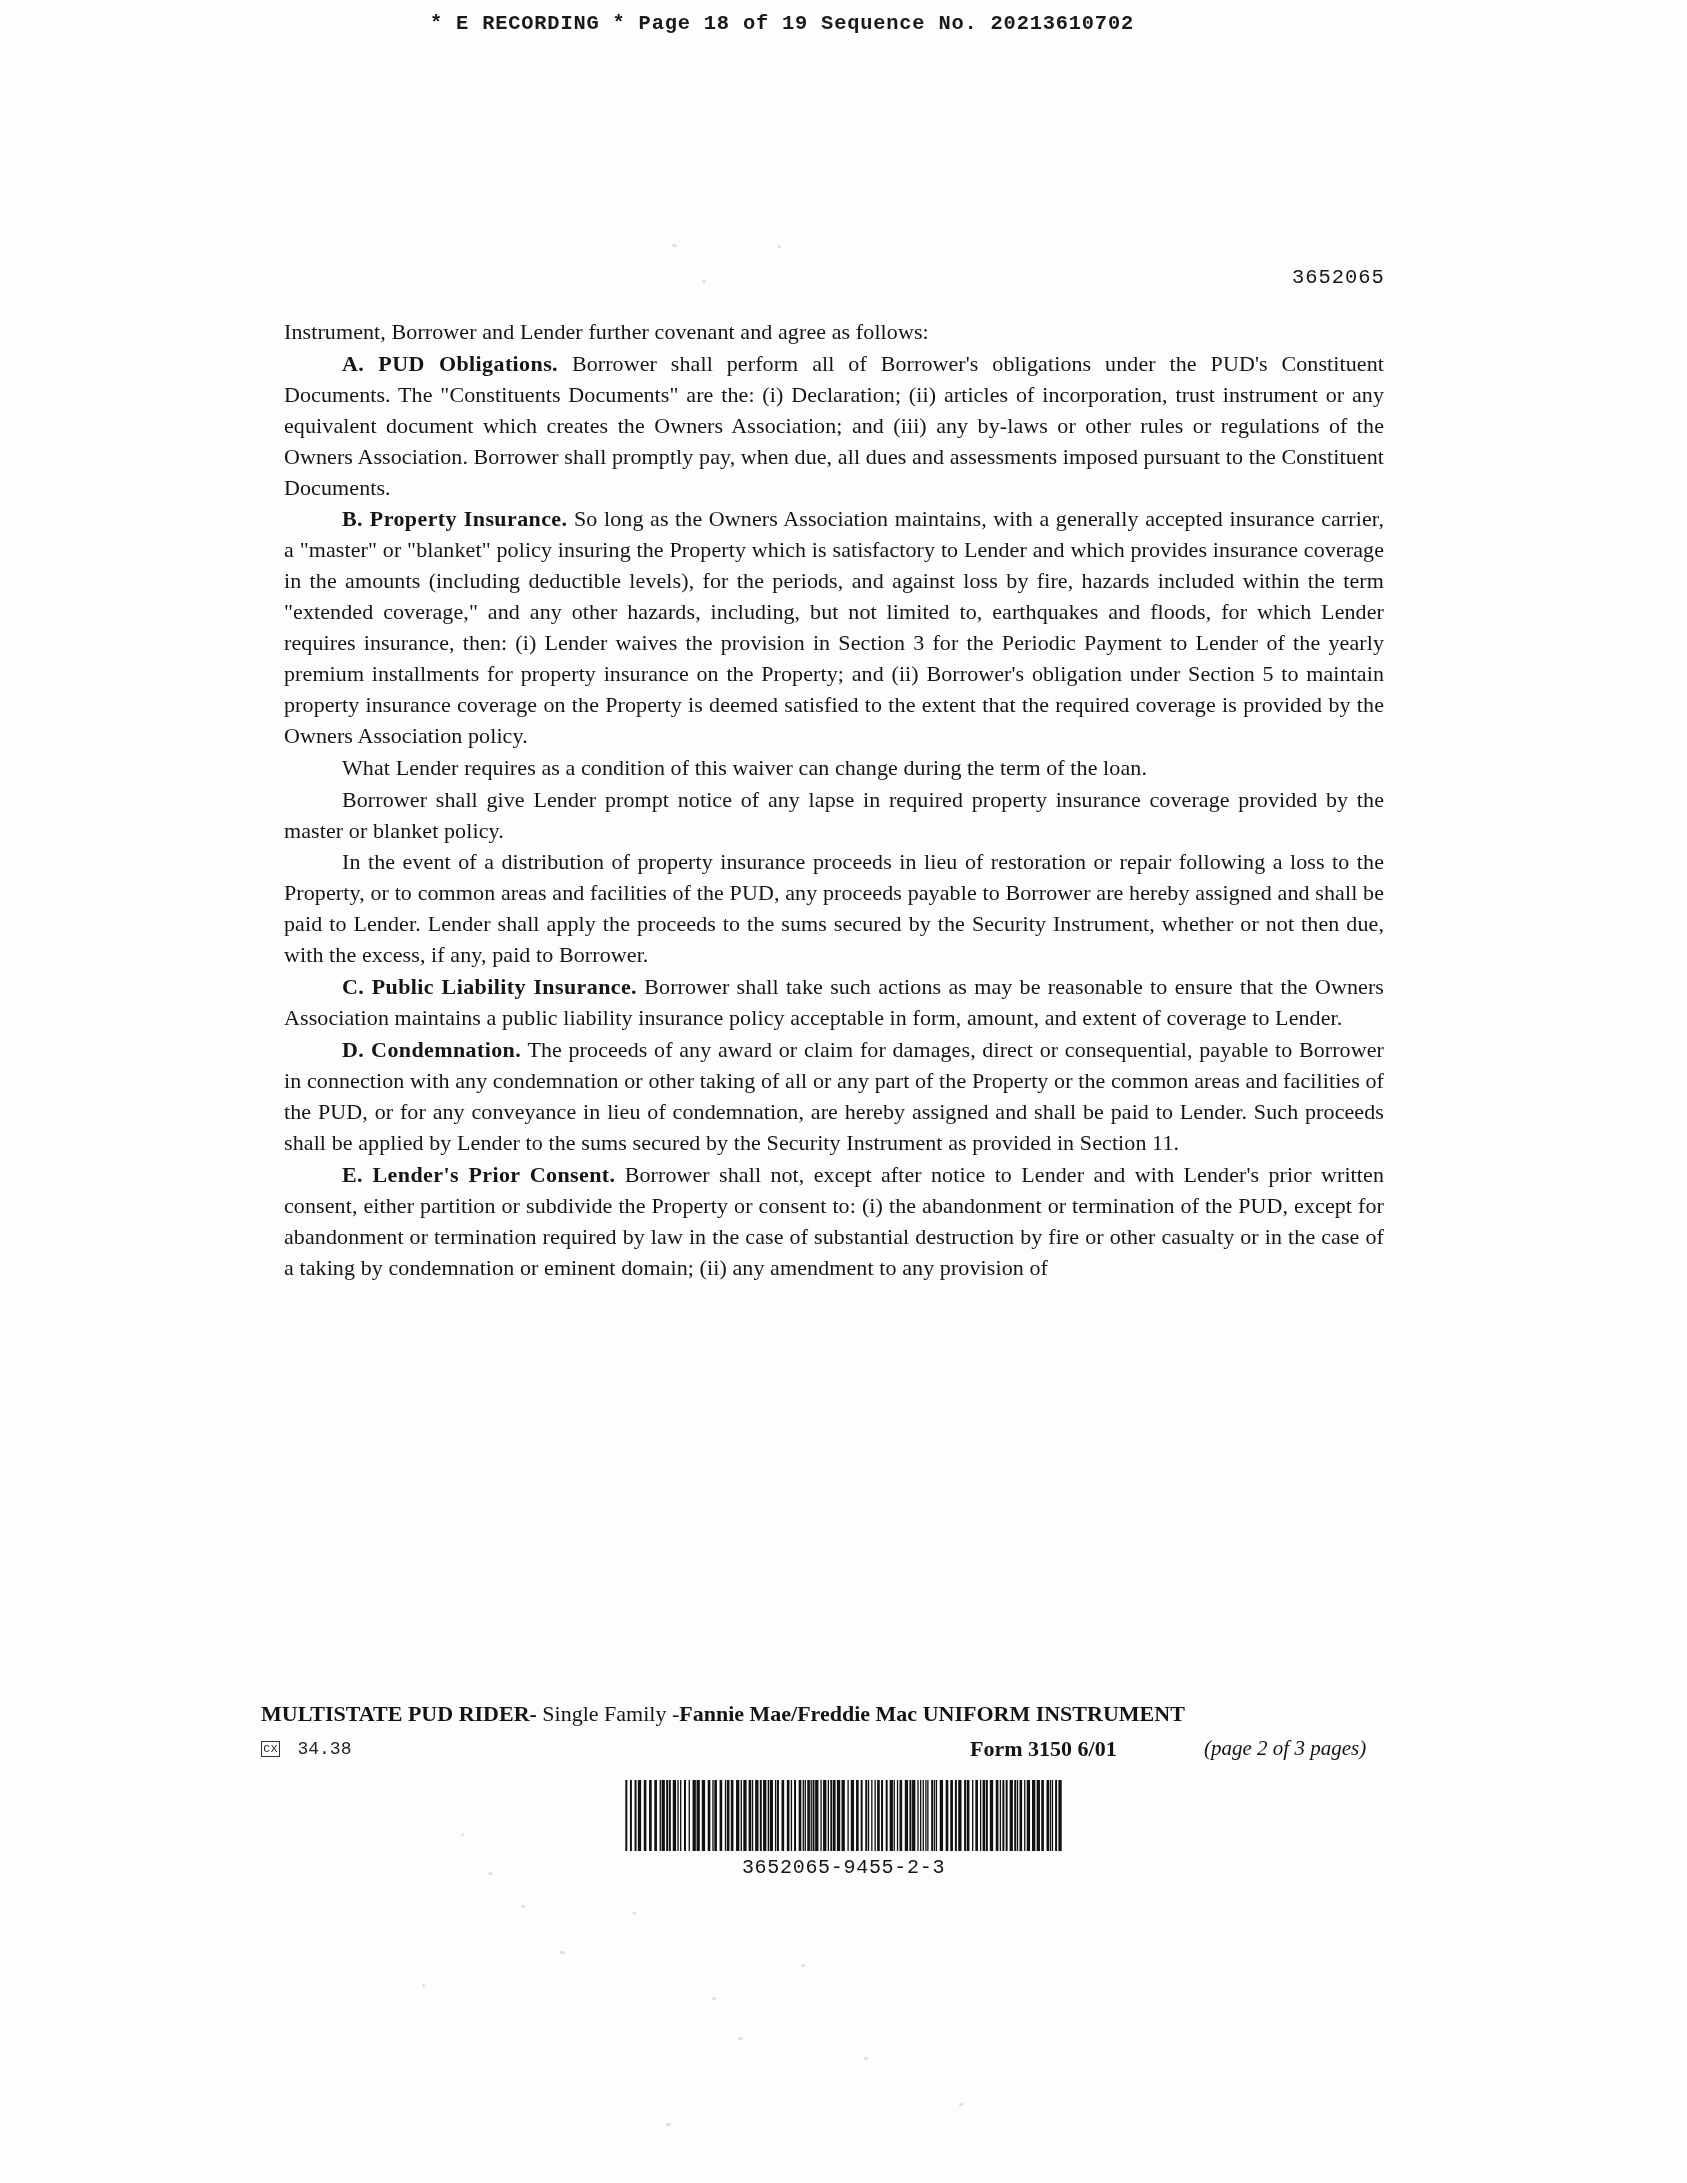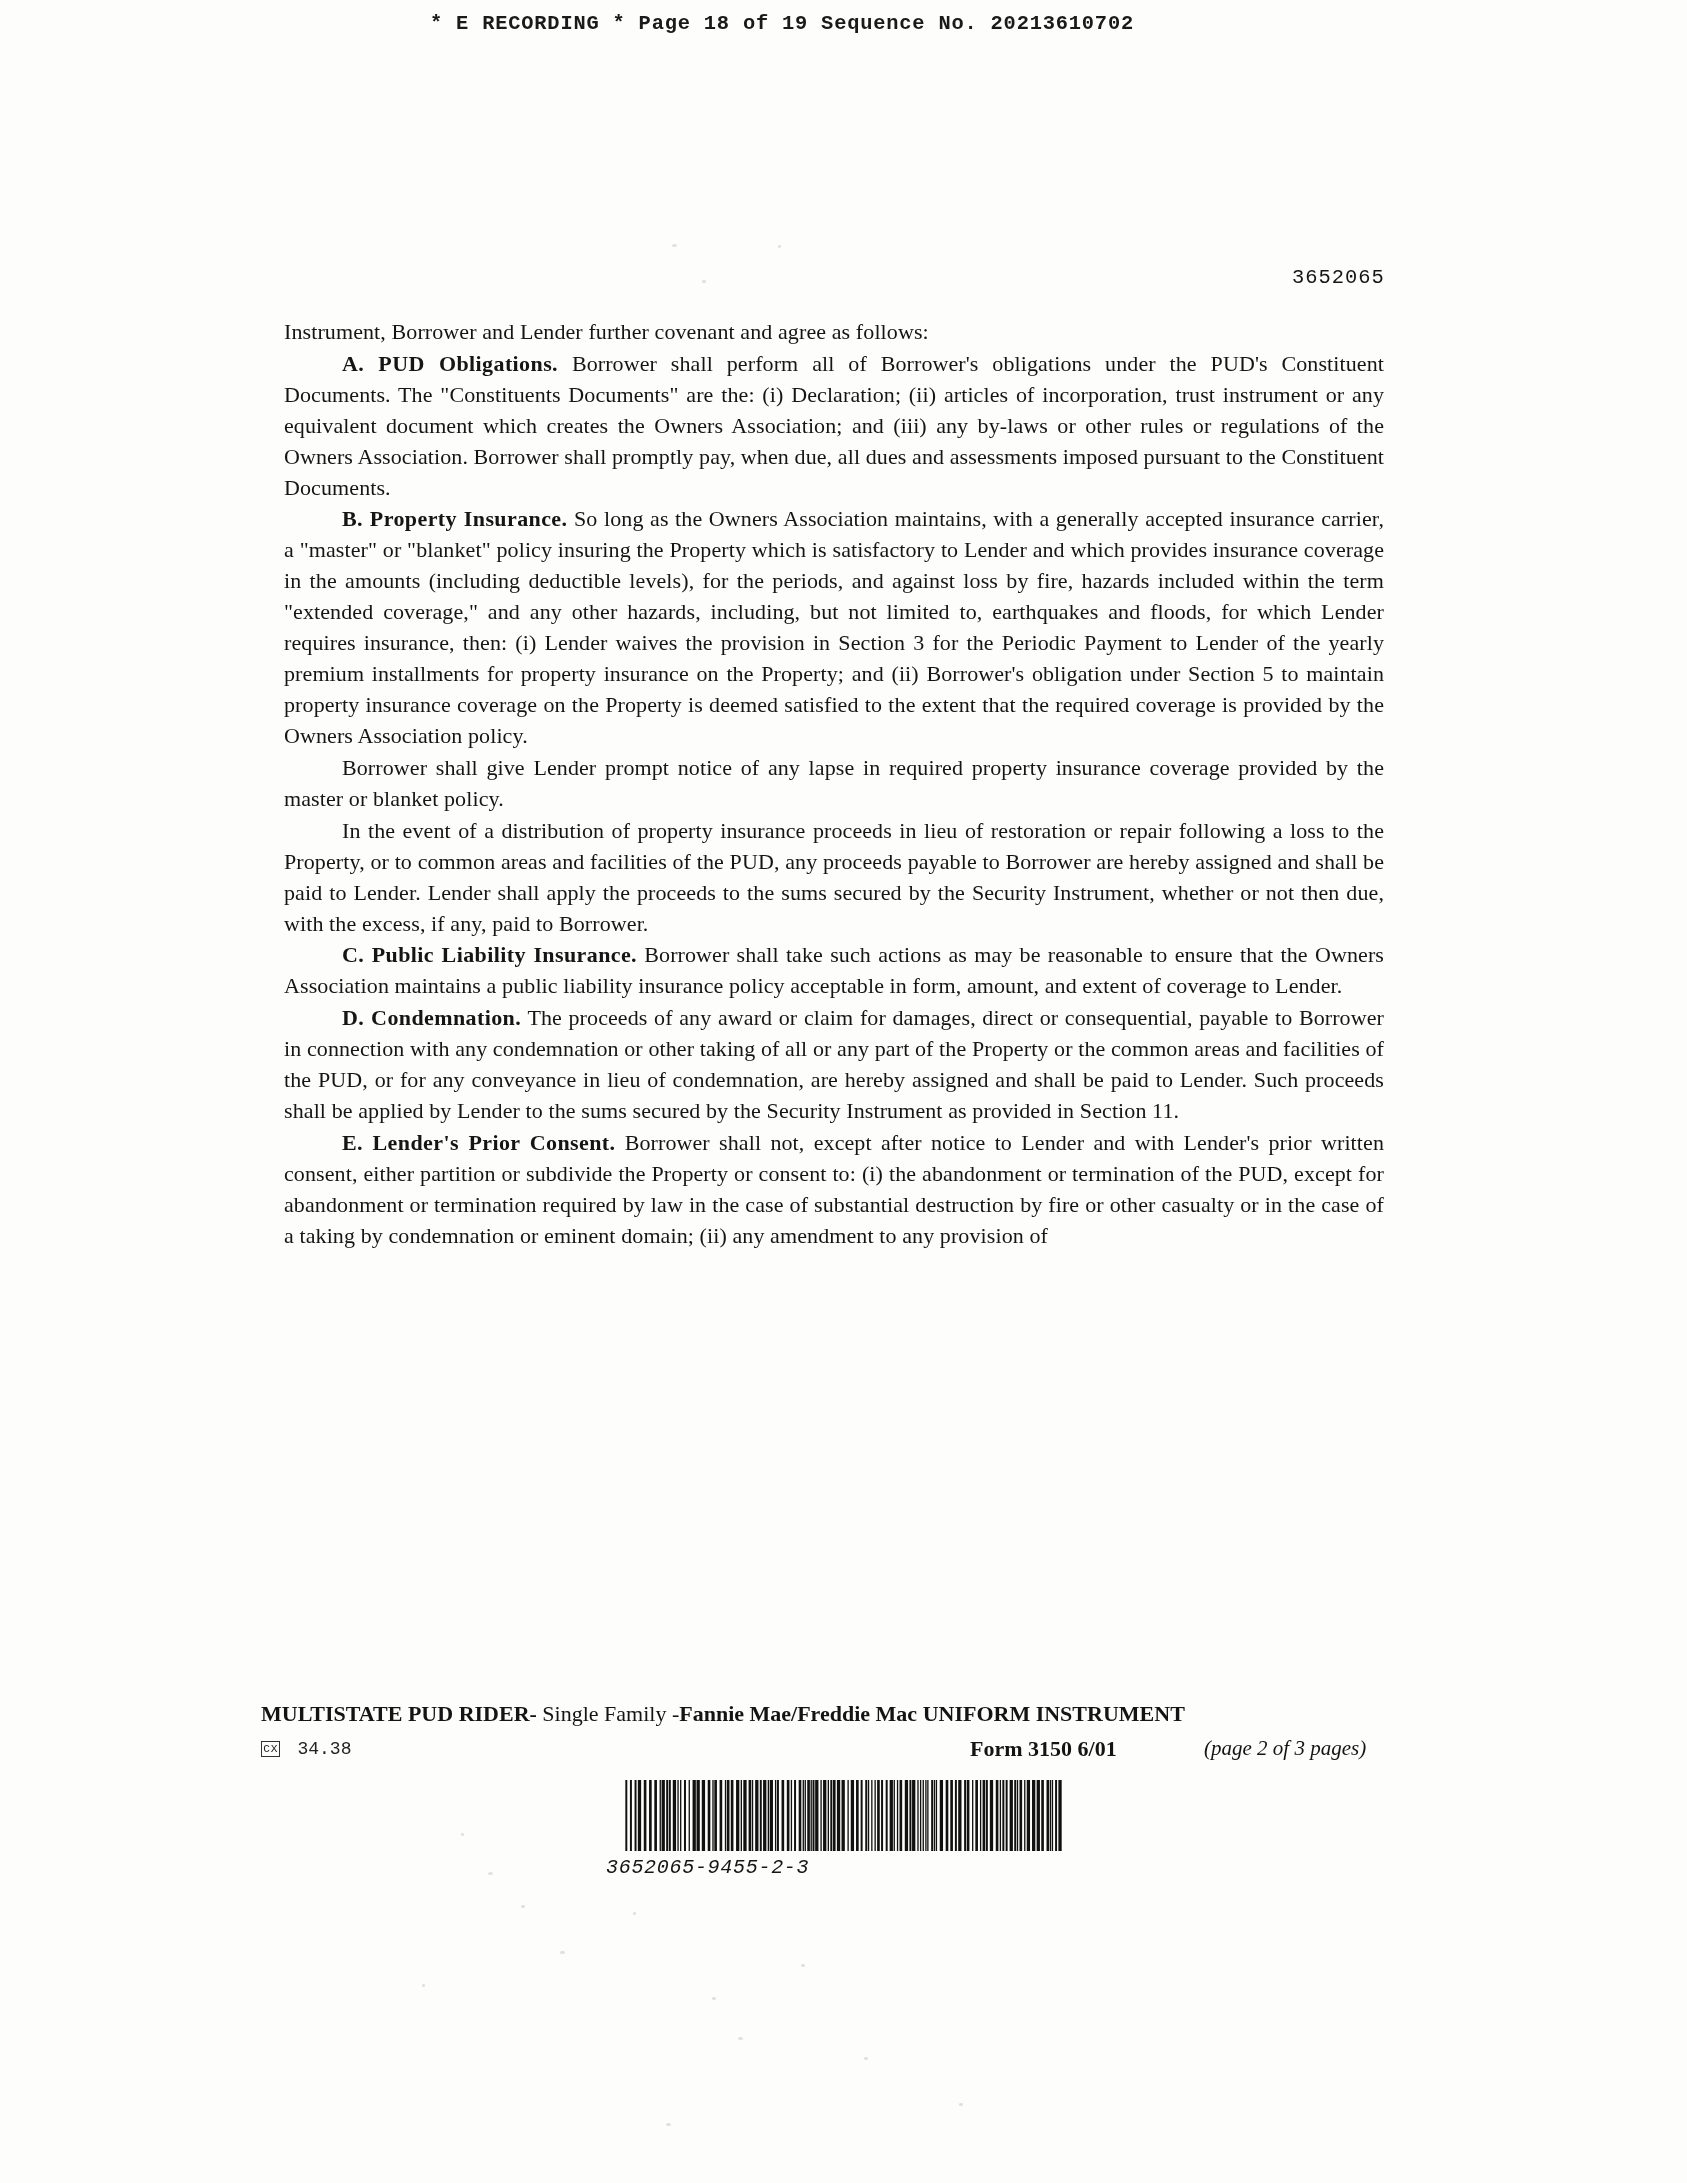--- a/index.html
+++ b/index.html
@@ -136,22 +136,21 @@
     font-style: italic;
     font-size: 21px;
   }
 
   
   .barcode-wrap {
     position: absolute;
     top: 1780px;
     left: 606px;
     width: 475px;
-    text-align: left;
-    font-style: italic;
+    text-align: center;
   }
   .barcode {
     height: 71px;
     width: 439px;
     margin: 0 auto;
     display: block;
   }
   .barcode-label {
     margin-top: 5.3px;
     font-family: "Liberation Mono", monospace;
@@ -177,20 +176,21 @@
 
   <div class="doc-number">3652065</div>
 
   <div class="body-block">
     <p class="para noindent"><span>Instrument, Borrower and Lender further covenant and agree as follows:</span></p>
 
     <p class="para indent"><span class="lead">A. PUD Obligations.</span><span> Borrower shall perform all of Borrower's obligations under the PUD's Constituent Documents. The "Constituents Documents" are the: (i) Declaration; (ii) articles of incorporation, trust instrument or any equivalent document which creates the Owners Association; and (iii) any by-laws or other rules or regulations of the Owners Association. Borrower shall promptly pay, when due, all dues and assessments imposed pursuant to the Constituent Documents.</span></p>
 
     <p class="para indent"><span class="lead">B. Property Insurance.</span><span> So long as the Owners Association maintains, with a generally accepted insurance carrier, a "master" or "blanket" policy insuring the Property which is satisfactory to Lender and which provides insurance coverage in the amounts (including deductible levels), for the periods, and against loss by fire, hazards included within the term "extended coverage," and any other hazards, including, but not limited to, earthquakes and floods, for which Lender requires insurance, then: (i) Lender waives the provision in Section 3 for the Periodic Payment to Lender of the yearly premium installments for property insurance on the Property; and (ii) Borrower's obligation under Section 5 to maintain property insurance coverage on the Property is deemed satisfied to the extent that the required coverage is provided by the Owners Association policy.</span></p>
 
+    <p class="para indent"><span>What Lender requires as a condition of this waiver can change during the term of the loan.</span></p>
 
     <p class="para indent"><span>Borrower shall give Lender prompt notice of any lapse in required property insurance coverage provided by the master or blanket policy.</span></p>
 
     <p class="para indent"><span>In the event of a distribution of property insurance proceeds in lieu of restoration or repair following a loss to the Property, or to common areas and facilities of the PUD, any proceeds payable to Borrower are hereby assigned and shall be paid to Lender. Lender shall apply the proceeds to the sums secured by the Security Instrument, whether or not then due, with the excess, if any, paid to Borrower.</span></p>
 
     <p class="para indent"><span class="lead">C. Public Liability Insurance.</span><span> Borrower shall take such actions as may be reasonable to ensure that the Owners Association maintains a public liability insurance policy acceptable in form, amount, and extent of coverage to Lender.</span></p>
 
     <p class="para indent"><span class="lead">D. Condemnation.</span><span> The proceeds of any award or claim for damages, direct or consequential, payable to Borrower in connection with any condemnation or other taking of all or any part of the Property or the common areas and facilities of the PUD, or for any conveyance in lieu of condemnation, are hereby assigned and shall be paid to Lender. Such proceeds shall be applied by Lender to the sums secured by the Security Instrument as provided in Section 11.</span></p>
 
     <p class="para indent"><span class="lead">E. Lender's Prior Consent.</span><span> Borrower shall not, except after notice to Lender and with Lender's prior written consent, either partition or subdivide the Property or consent to: (i) the abandonment or termination of the PUD, except for abandonment or termination required by law in the case of substantial destruction by fire or other casualty or in the case of a taking by condemnation or eminent domain; (ii) any amendment to any provision of</span></p>

